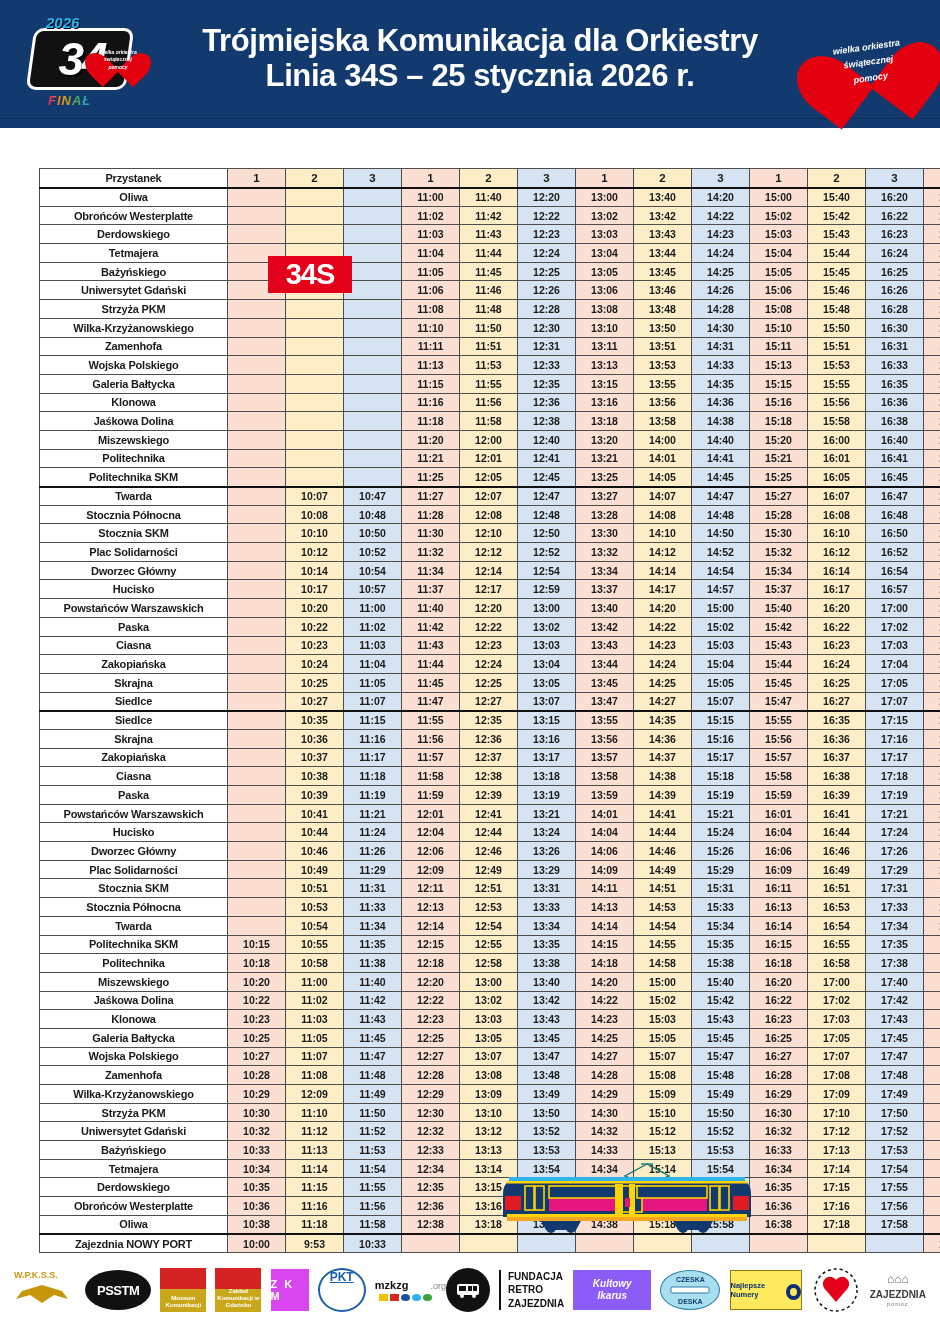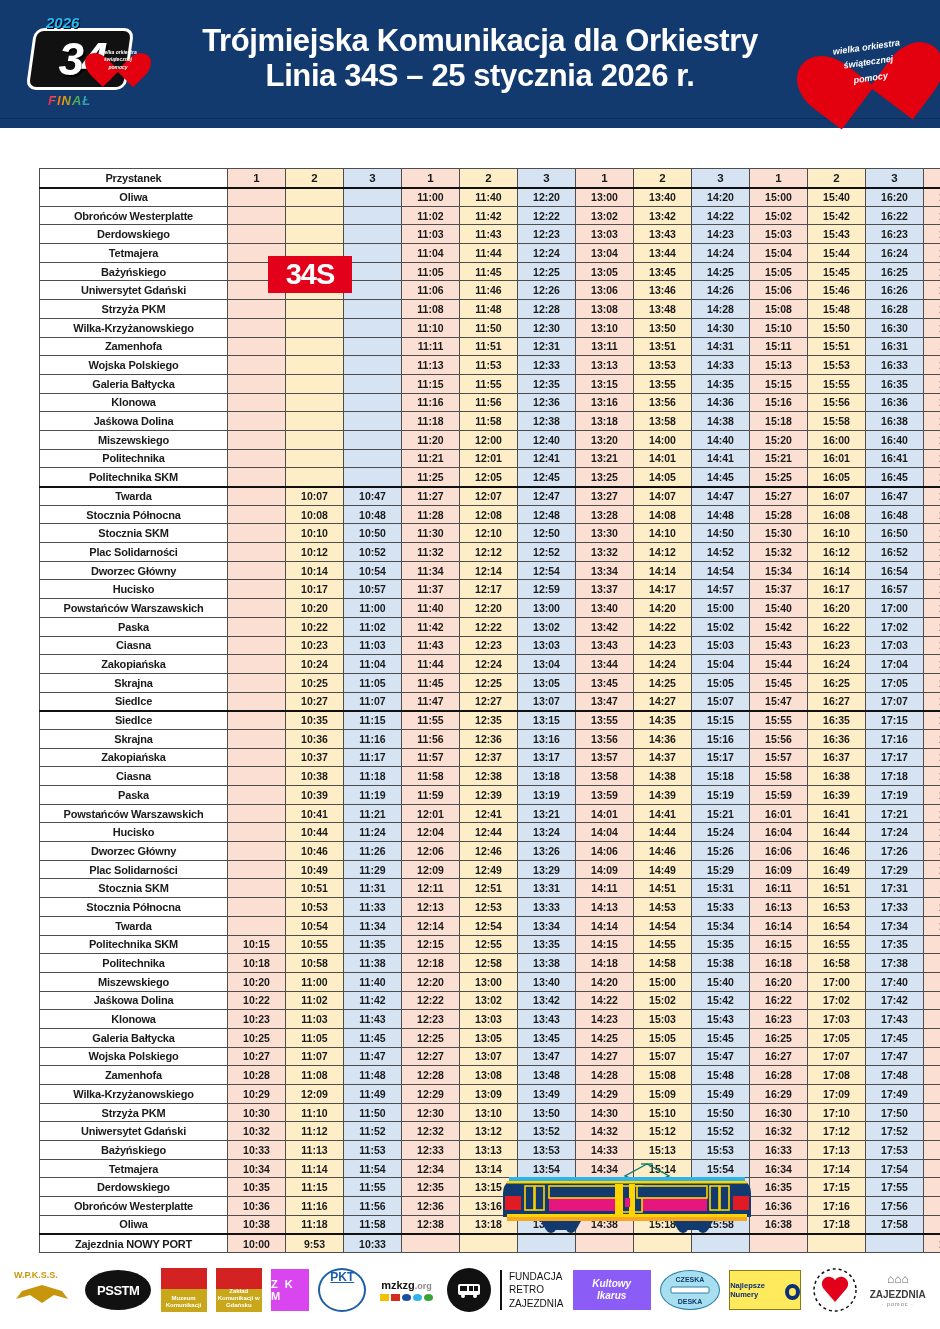--- a/index.html
+++ b/index.html
@@ -240,30 +240,30 @@
   }
   .logo-pkt {
     width: 48px; height: 44px; border-radius:50%;
     border: 2px solid #1c5fa8; color:#1c5fa8;
     font-size:12px; font-weight:bold;
     display:flex; align-items:flex-start; justify-content:center;
     background:#fff;
     text-decoration:underline;
   }
   .logo-mzkzg { font-size: 11px; font-weight: bold; color:#111; width: 62px; text-align:center; }
-  .logo-mzkzg .dom { color:#888; font-weight:bold; font-size:9px; }
+  .logo-mzkzg .dom { color:#888; font-weight:normal; font-size:9px;padding-left:22px; }
   .logo-mzkzg .bars { margin-top:3px; display:flex; gap:2px; justify-content:center; }
   .logo-mzkzg .bars i { width:9px; height:7px; display:block; }
   .logo-bus {
     width: 44px; height: 44px; border-radius: 50%;
     background: #111; color:#fff;
     display:flex; align-items:center; justify-content:center; font-size:15px;
   }
   .logo-fundacja {
-    font-size: 10px; font-weight: normal; color:#111; line-height:1.35;
+    font-size: 10px; font-weight: bold; color:#111; line-height:1.35;
     border-left: 2px solid #111; padding-left: 7px; text-align:left;
   }
   .logo-kultowy {
     width: 78px; height: 40px; background:#8b5cf6; color:#fff;
     font-size:10px; font-weight:bold; font-style:italic;
     display:flex; align-items:center; justify-content:center; text-align:center;
     line-height:1.2;
   }
   .logo-czeska {
     width: 60px; height: 40px; border-radius:50%;

